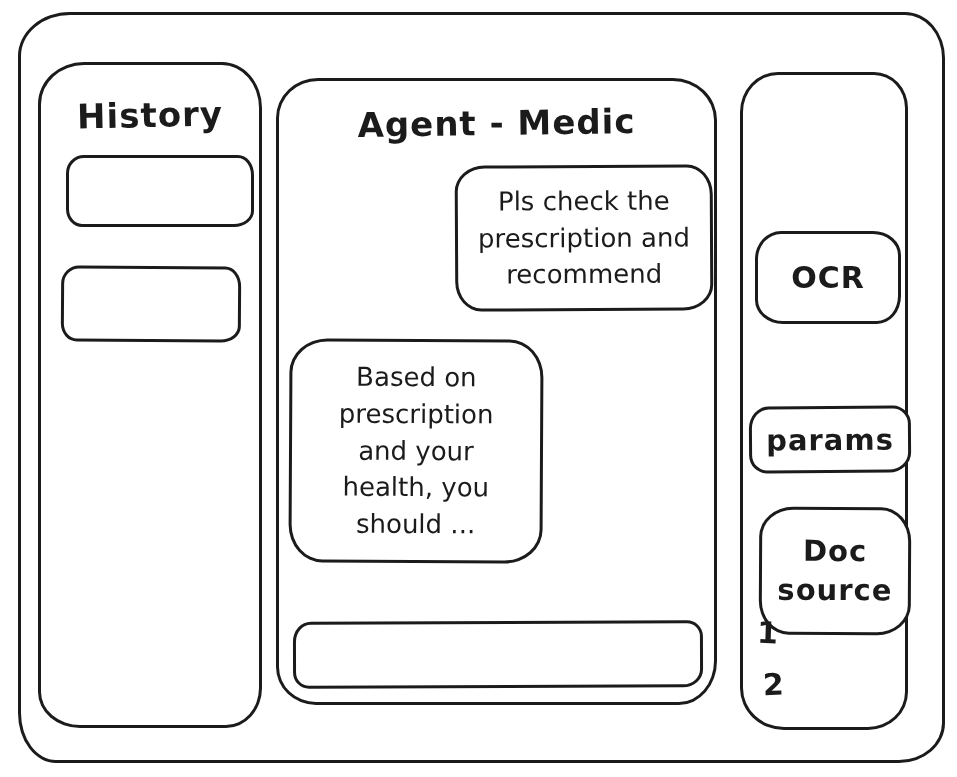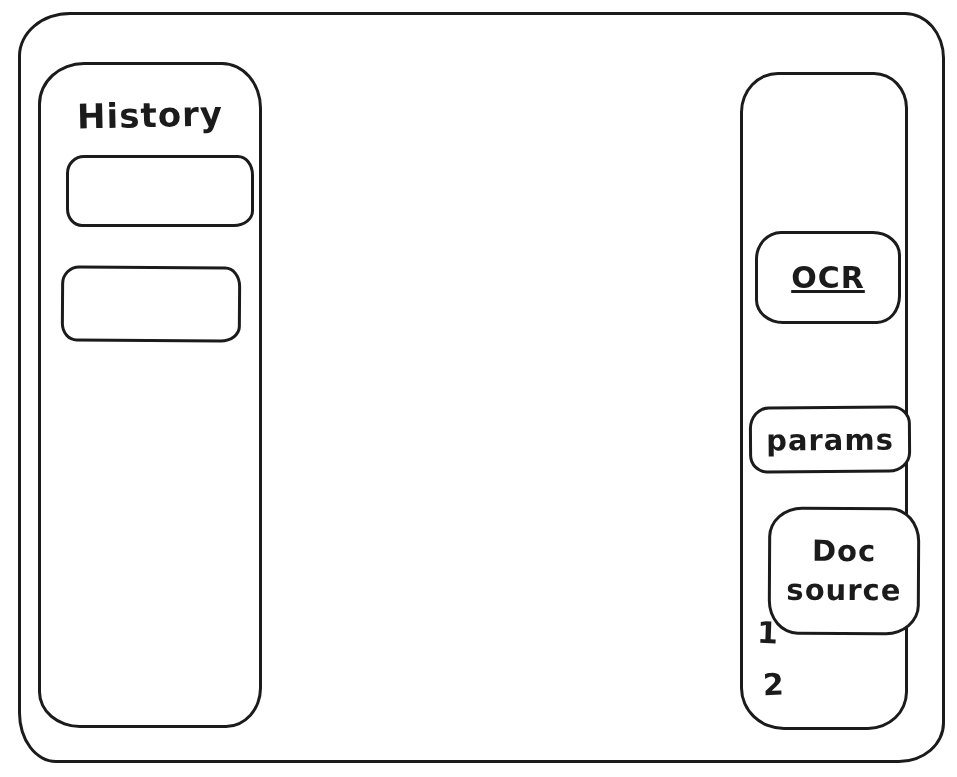--- a/index.html
+++ b/index.html
@@ -94,29 +94,28 @@
     cursor: pointer; letter-spacing: 1px;
   }
   .tool-btn.llm {
     left: 12px; top: 40px; width: 148px; height: 94px;
     border-radius: 28px 24px 28px 24px / 24px 28px 24px 28px;
     font-style: italic;
   }
   .tool-btn.ocr {
     left: 12px; top: 156px; width: 146px; height: 93px;
     border-radius: 26px 28px 24px 28px / 28px 24px 28px 24px;
-    text-decoration: underline;
   }
   .tool-btn.params {
     left: 6px; top: 331px; width: 162px; height: 67px;
     border-radius: 20px 18px 22px 18px / 22px 18px 20px 18px;
     font-size: 29px; transform: rotate(-0.4deg);
   }
   .tool-btn.docsource {
-    left: 25px; top: 432px; width: 152px; height: 128px;
+    left: 16px; top: 432px; width: 152px; height: 128px;
     border-radius: 34px 30px 34px 30px / 30px 34px 30px 34px;
     font-size: 29px; line-height: 1.35; padding: 4px 22px;
     transform: rotate(0.3deg);
   }
   .doc-item {
     position: absolute; font-size: 30px; font-weight: 600; cursor: pointer;
   }
   .doc-item.n1 { left: 14px; top: 540px; transform: rotate(2deg); }
   .doc-item.n2 { left: 20px; top: 592px; transform: rotate(-2deg); }
 </style>
@@ -126,20 +125,33 @@
 <div class="stage">
 
   <div class="sk frame"></div>
 
   <div class="sk history-panel">
     <div class="history-title">History</div>
     <div class="history-item one"></div>
     <div class="history-item two"></div>
   </div>
 
+  <div class="sk chat-panel">
+    <div class="chat-title">Agent - Medic</div>
+
+    <div class="bubble user">
+      <span>Pls check the prescription and recommend</span>
+    </div>
+
+    <div class="bubble agent">
+      <span>Based on prescription and your health, you should ...</span>
+    </div>
+
+    <input class="chat-input" type="text" placeholder="" style="">
+  </div>
 
   <div class="sk tools-panel">
     <div class="tool-btn ocr">OCR</div>
     <div class="tool-btn params">params</div>
     <div class="tool-btn docsource">Doc source</div>
     <div class="doc-item n1">1</div>
     <div class="doc-item n2">2</div>
   </div>
 
 </div>

